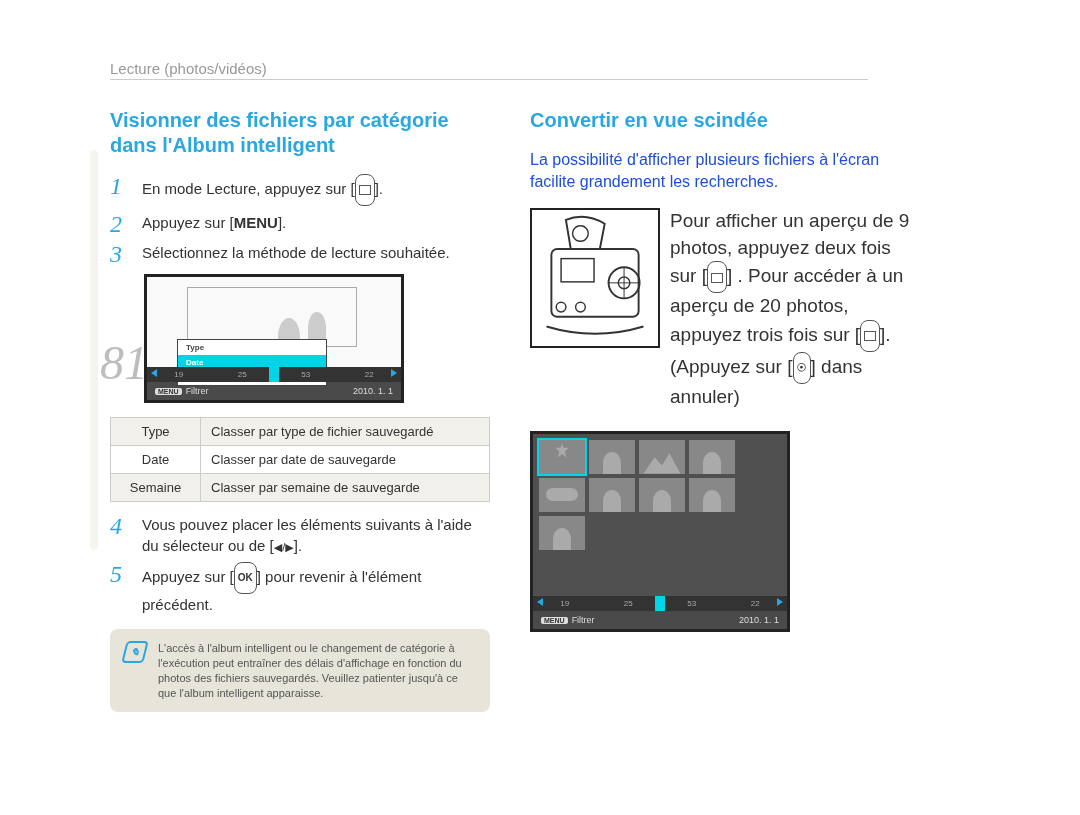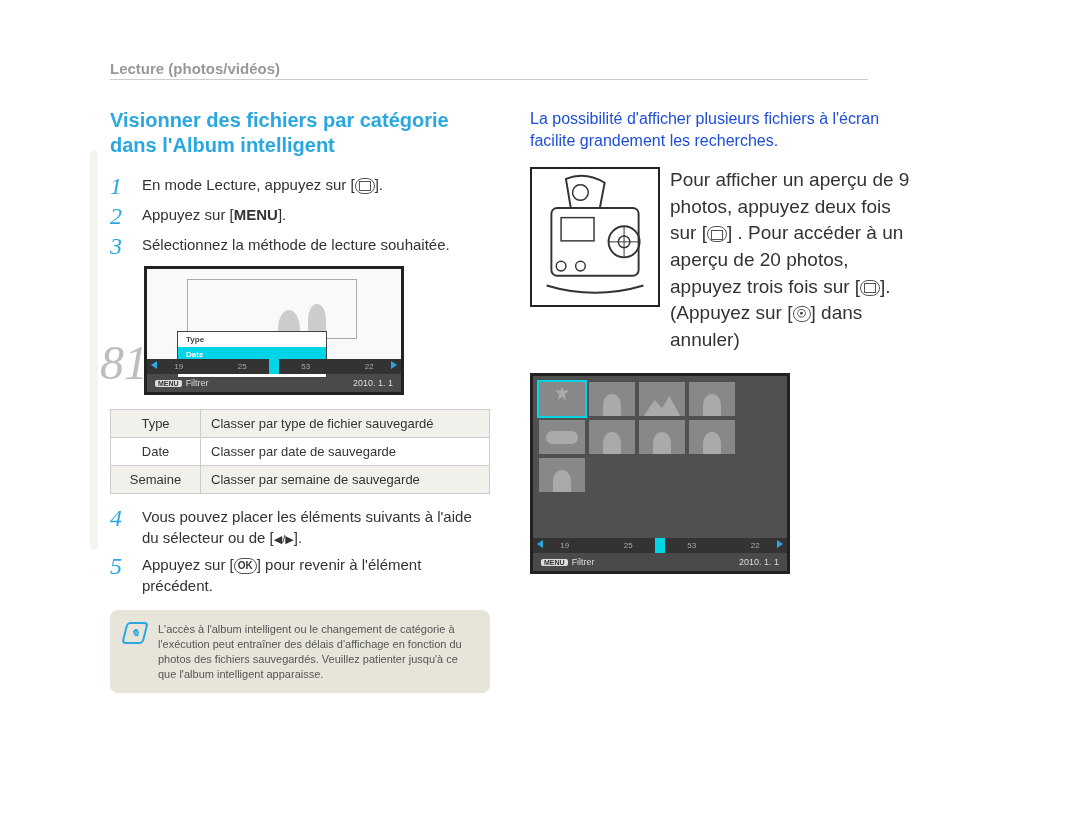--- a/index.html
+++ b/index.html
@@ -13,21 +13,21 @@
   }
   .page {
     position: absolute;
     left: 110px;
     top: 60px;
     width: 870px;
   }
   .breadcrumb {
     color: #999;
     font-size: 15px;
-    font-weight: bold;
+    font-weight: normal;
     border-bottom: 1px solid #ccc;
     padding-bottom: 2px;
     margin-bottom: 28px;
     width: 758px;
   }
   .page-num {
     position: absolute;
     left: -10px;
     top: 275px;
     font-size: 48px;
@@ -77,21 +77,21 @@
     font-family: Georgia, serif;
     flex-shrink: 0;
     width: 18px;
     line-height: 1;
   }
   .step-text strong { font-weight: bold; }
   .btn-icon {
     display: inline-block;
     border: 1px solid #555;
     border-radius: 8px;
-    padding: 0 3px;
+    padding: 8px 3px;
     font-size: 10px;
     line-height: 14px;
     vertical-align: middle;
   }
   .btn-screen::after {
     content: "";
     display: inline-block;
     width: 10px; height: 8px;
     border: 1px solid #555;
     vertical-align: middle;
@@ -374,20 +374,21 @@
         </li>
       </ol>
 
       <div class="note">
         <div class="note-icon">✎</div>
         <div>L'accès à l'album intelligent ou le changement de catégorie à l'exécution peut entraîner des délais d'affichage en fonction du photos des fichiers sauvegardés. Veuillez patienter jusqu'à ce que l'album intelligent apparaisse.</div>
       </div>
     </div>
 
     <div class="col">
+      <h2 class="section">Convertir en vue scindée</h2>
       <p class="intro">La possibilité d'afficher plusieurs fichiers à l'écran facilite grandement les recherches.</p>
 
       <div class="camera-row">
         <div class="camera-illus">
           <svg viewBox="0 0 130 140">
             <rect x="20" y="40" width="90" height="70" rx="6" fill="none" stroke="#333" stroke-width="2"></rect>
             <circle cx="95" cy="75" r="16" fill="none" stroke="#333" stroke-width="2"></circle>
             <circle cx="95" cy="75" r="6" fill="none" stroke="#333" stroke-width="1.5"></circle>
             <line x1="95" y1="59" x2="95" y2="91" stroke="#333" stroke-width="1"></line>
             <line x1="79" y1="75" x2="111" y2="75" stroke="#333" stroke-width="1"></line>

